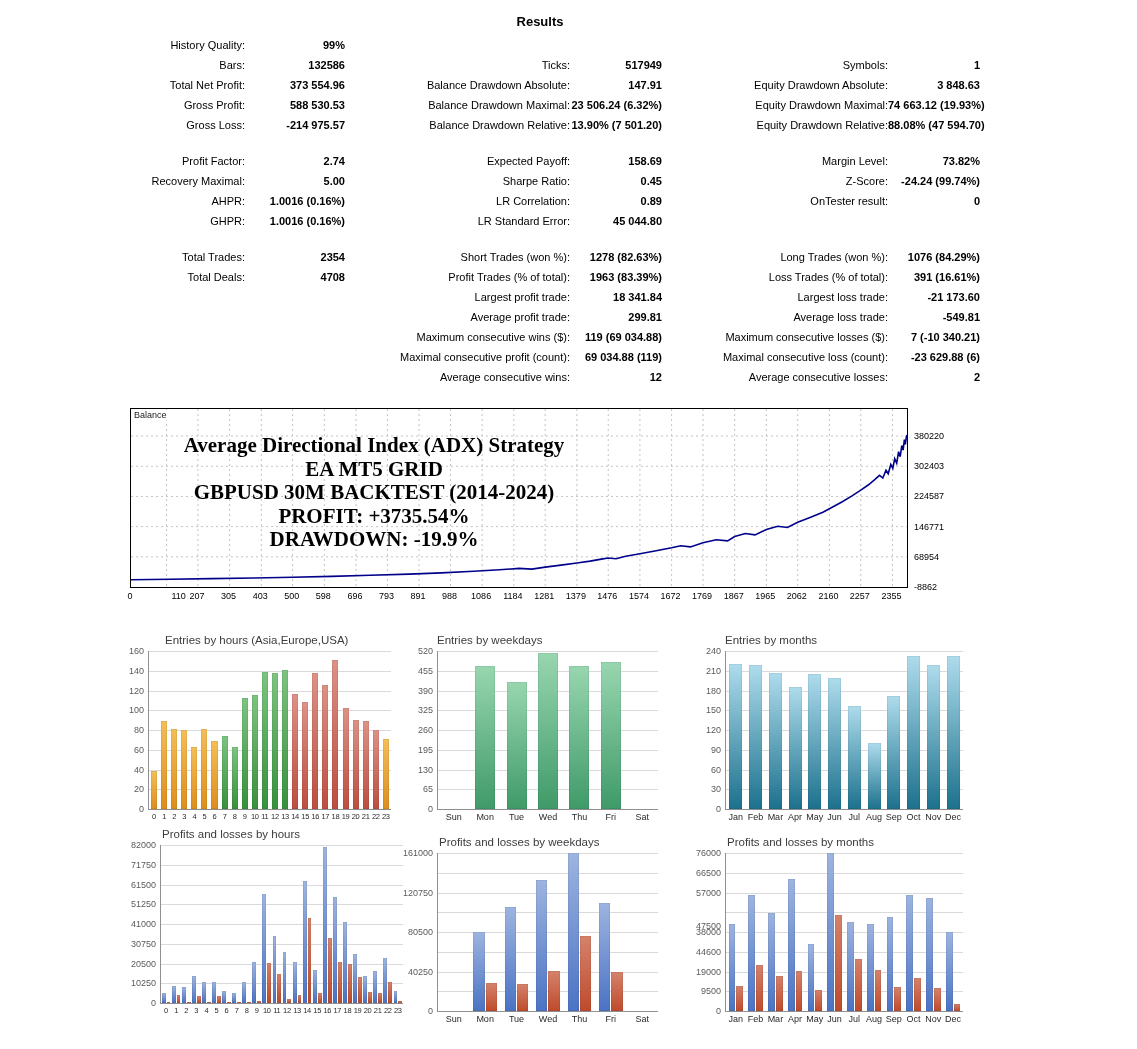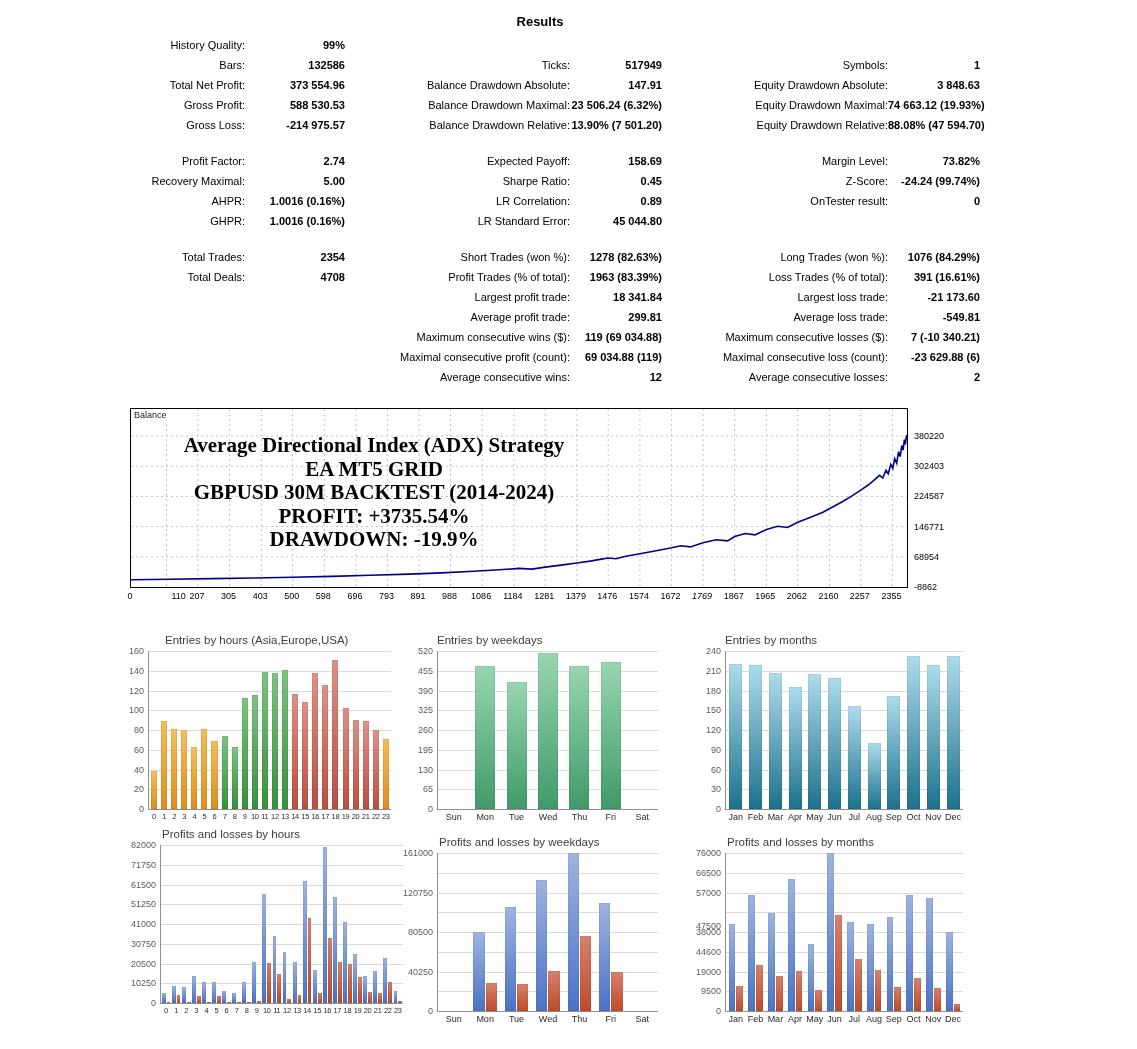--- a/index.html
+++ b/index.html
@@ -241,21 +241,21 @@
       <div class="b-xlab" style="left: 256.403px; top: 183px;">793</div>
       <div class="b-xlab" style="left: 288.09px; top: 183px;">891</div>
       <div class="b-xlab" style="left: 319.453px; top: 183px;">988</div>
       <div class="b-xlab" style="left: 351.14px; top: 183px;">1086</div>
       <div class="b-xlab" style="left: 382.827px; top: 183px;">1184</div>
       <div class="b-xlab" style="left: 414.19px; top: 183px;">1281</div>
       <div class="b-xlab" style="left: 445.877px; top: 183px;">1379</div>
       <div class="b-xlab" style="left: 477.24px; top: 183px;">1476</div>
       <div class="b-xlab" style="left: 508.927px; top: 183px;">1574</div>
       <div class="b-xlab" style="left: 540.613px; top: 183px;">1672</div>
-      <div class="b-xlab" style="left: 571.977px; top: 183px; font-style: italic;">1769</div>
+      <div class="b-xlab" style="left: 571.977px; top: 183px;">1769</div>
       <div class="b-xlab" style="left: 603.663px; top: 183px;">1867</div>
       <div class="b-xlab" style="left: 635.35px; top: 183px;">1965</div>
       <div class="b-xlab" style="left: 666.713px; top: 183px;">2062</div>
       <div class="b-xlab" style="left: 698.4px; top: 183px;">2160</div>
       <div class="b-xlab" style="left: 729.763px; top: 183px;">2257</div>
       <div class="b-xlab" style="left: 761.45px; top: 183px;">2355</div>
     </div>
   <div id="small-charts">
       <div class="chart hours" style="left: 148px; top: 634px; width: 242px;">
         <div class="chart-title" style="margin-left: 17px;">Entries by hours (Asia,Europe,USA)</div>

